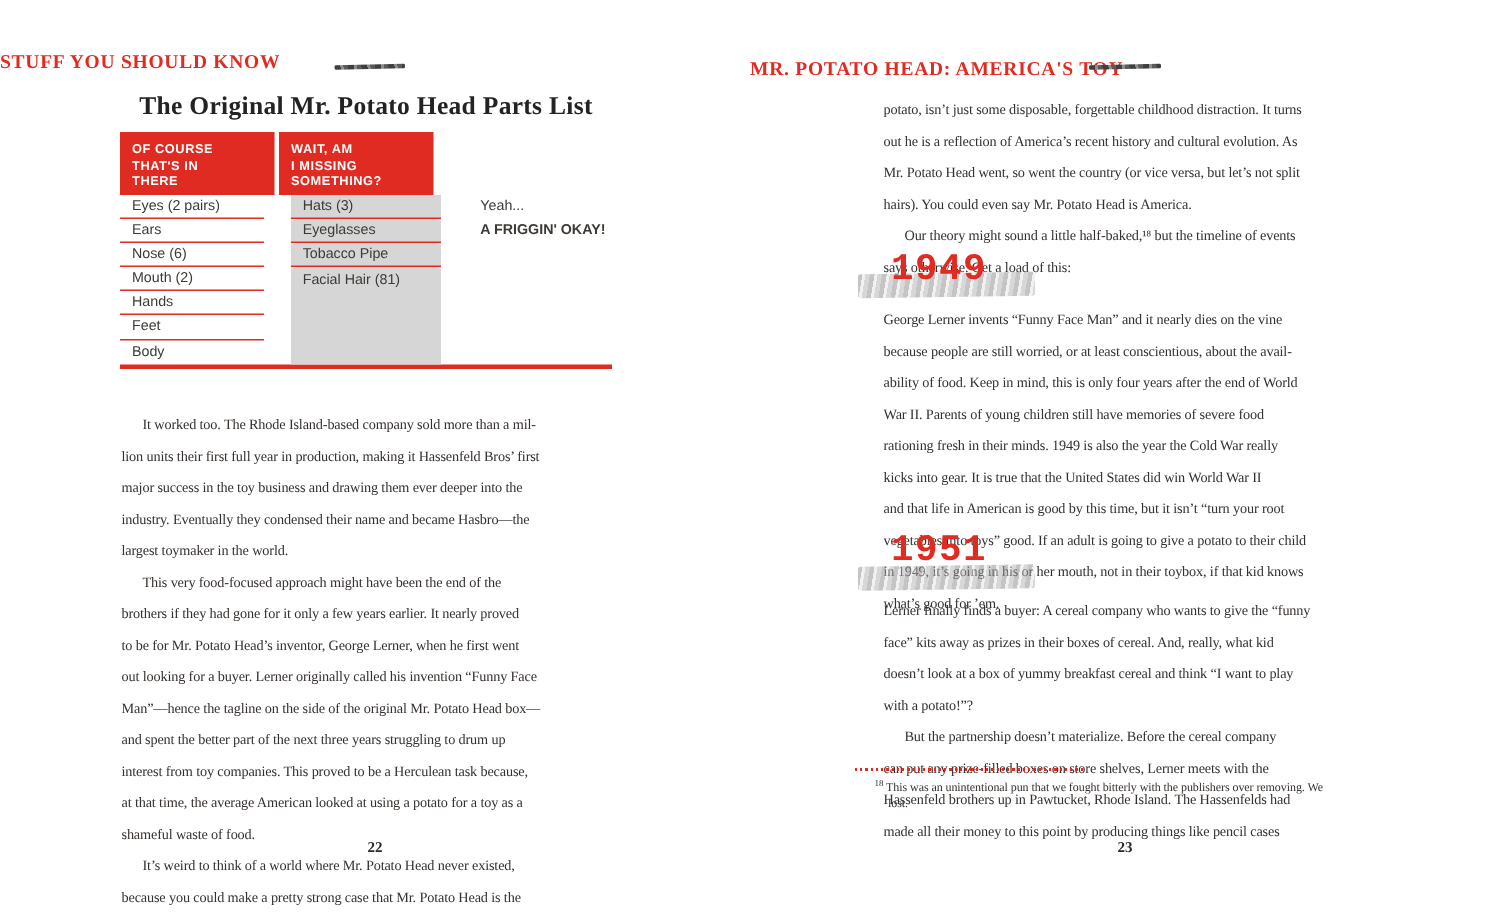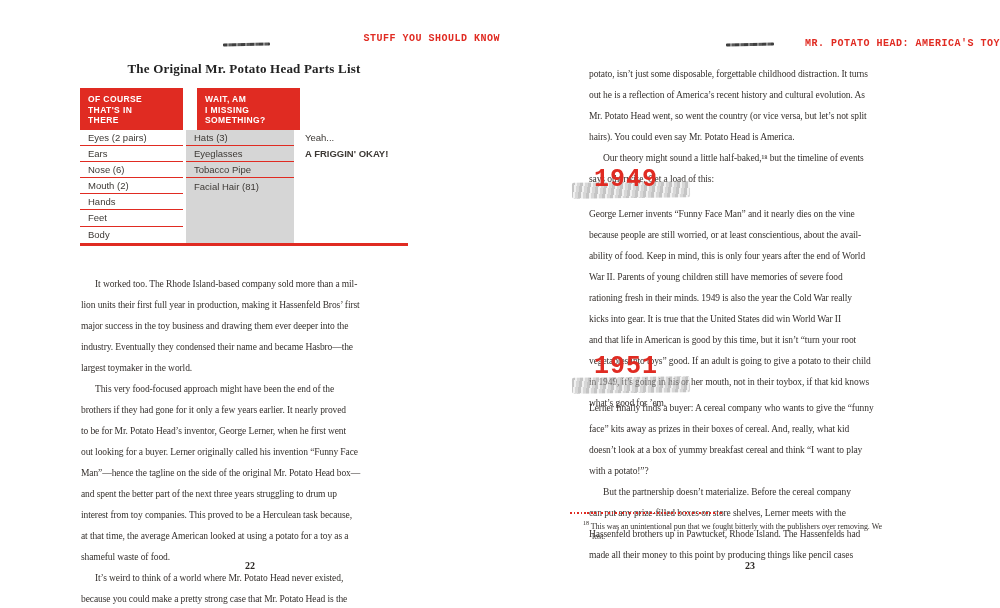--- a/index.html
+++ b/index.html
@@ -5,35 +5,35 @@
   :root { --red:#e02b22; --ink:#35302d; --gray:#d6d6d6; }
   html,body { margin:0; padding:0; }
   body {
     width:1000px; height:608px; position:relative; overflow:hidden;
     background:#ffffff; color:var(--ink);
     font-family:"Liberation Serif", serif;
   }
   .abs { position:absolute; }
 
   
-  .running { font-family:Liberation Mono, monospace; font-weight:bold;
-    font-size:10px; letter-spacing:.5px; color:var(--red); text-align:right; }
+  .running { font-family:Liberation Serif, serif; font-weight:bold;
+    font-size:13px; letter-spacing:.5px; color:var(--red); text-align:left; }
   .scrib-underline { height:3px; border-radius:1px; transform:rotate(-1.2deg);
     background:repeating-linear-gradient(90deg,#3f3f3f 0 4px,#8d8d8d 4px 6px,#5a5a5a 6px 9px); }
 
   
   .lp-title { left:80px; top:61px; width:328px; text-align:center;
-    font-size:13px; font-weight:600; color:#232323; letter-spacing:.2px; }
+    font-size:17px; font-weight:600; color:#232323; letter-spacing:.2px; }
   .parts-table { left:80px; top:88px; width:328px; }
-  .t-head { display:flex; gap:14px; }
+  .t-head { display:flex; gap:3px; }
   .hd { box-sizing:border-box; height:42px; background:var(--red); color:#fff;
     font-family:"Liberation Sans", sans-serif; font-size:8.5px; font-weight:bold;
     letter-spacing:.4px; line-height:10.5px; padding:6px 6px 0 8px; white-space:pre-line; }
   .c1 { width:103px; } .c2 { width:108px; } .c3 { width:103px; }
-  .t-body { display:flex; gap:3px; height:113px; }
+  .t-body { display:flex; gap:18px; height:113px; }
   .col { box-sizing:border-box; }
   .col.gray { background:var(--gray); }
   .t-row { height:16.1px; line-height:15.5px; box-sizing:border-box;
     font-family:"Liberation Sans", sans-serif; font-size:9.5px; color:#3d3935;
     padding-left:8px; white-space:nowrap; display:flex; align-items:center; }
   .t-row.sep { border-bottom:1px solid var(--red); }
   .t-row.friggin { font-weight:bold; }
   .t-bottom { height:3px; background:var(--red); }
 
   

